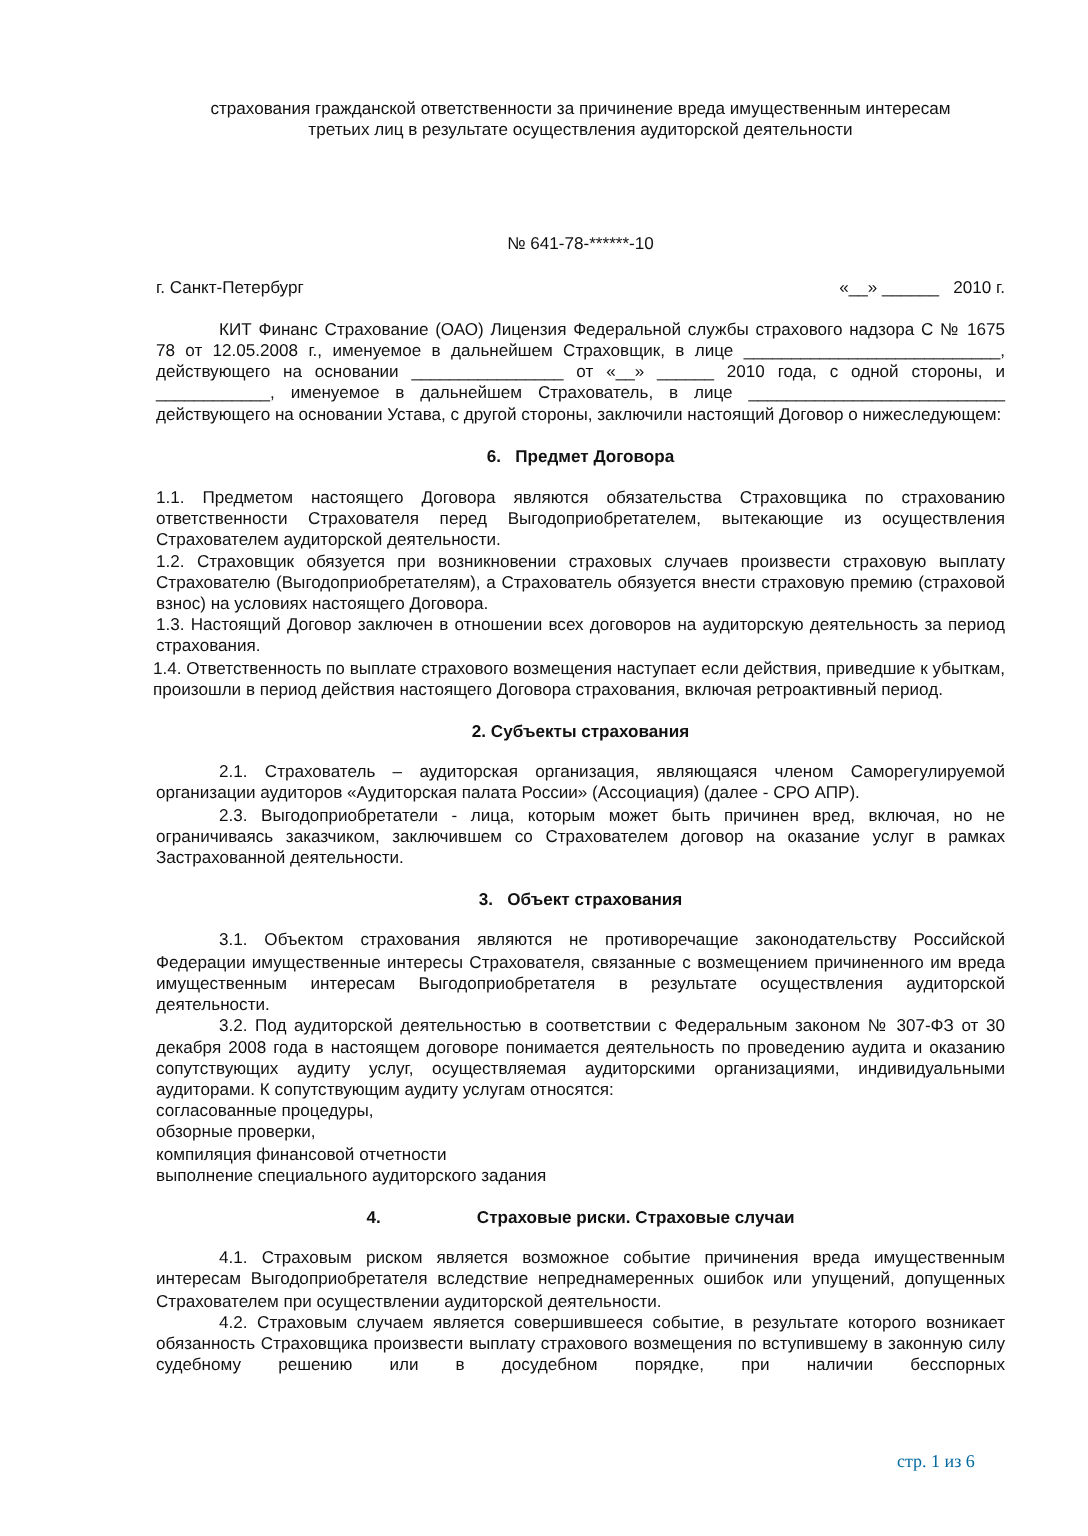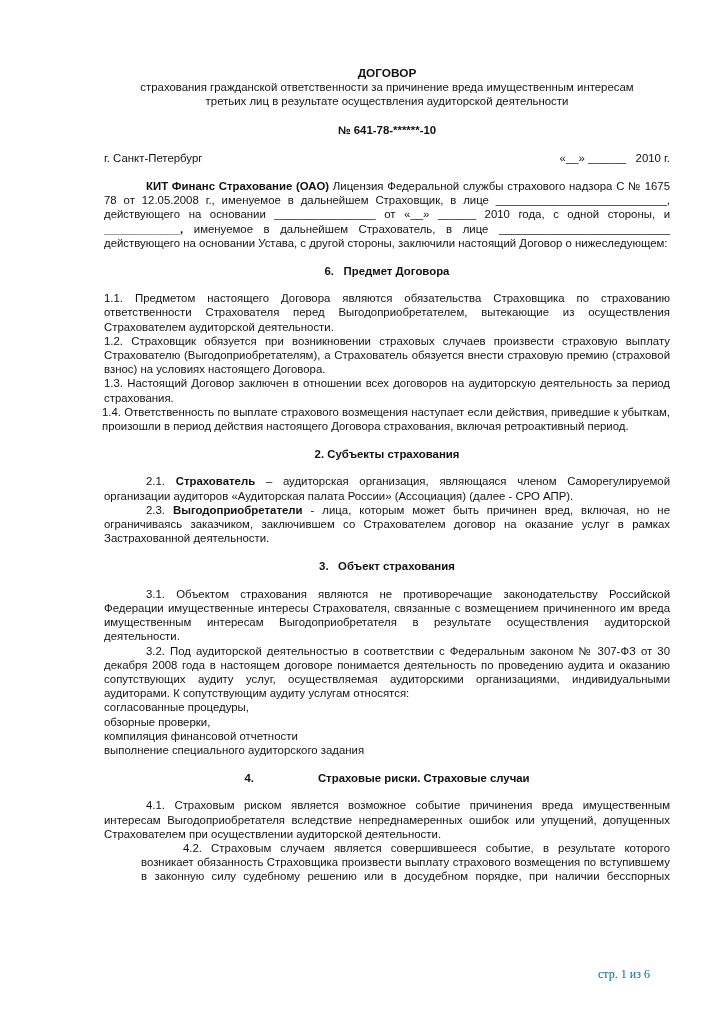--- a/index.html
+++ b/index.html
@@ -1,38 +1,37 @@
 <!DOCTYPE html>
 <html><head>
 <meta charset="utf-8">
 <style>
   html, body { margin:0; padding:0; background:#ffffff; }
   body { width:725px; height:1024px; position:relative; overflow:hidden;
          font-family:"Liberation Sans", sans-serif; color:#111; }
   .page { position:absolute; left:0; top:0; width:725px; height:1024px; background:#fff; }
   .content { position:absolute; left:104px; top:66px; width:566px; font-size:11.4px; line-height:14.2px; }
   .center { text-align:center; }
-  .bold { font-weight:bold; }
+  .bold { font-weight:normal;margin-top:48px; }
   .title { font-weight:bold; font-size:11.8px; }
   .just { text-align:justify; text-align-last:left; }
   .indent { text-indent:42px; }
   .row { display:flex; justify-content:space-between; }
   .gap-m { height:14px; }
   .sec-title { font-weight:bold; text-align:center; margin:14px 0 13px 0; }
   .sec4 { display:flex; justify-content:center; gap:64px; }
   p { margin:0; }
   .footer { position:absolute; left:598px; top:967px; font-family:"Liberation Serif", serif; font-size:12px; color:#0369a1; }
 </style>
 </head>
 <body>
 
 <div class="page">
   <div class="content">
 
-    <div class="center title">ДОГОВОР</div>
     <div class="center">страхования гражданской ответственности за причинение вреда имущественным интересам</div>
     <div class="center">третьих лиц в результате осуществления аудиторской деятельности</div>
     <div class="gap-m"></div>
     <div class="center bold">№ 641-78-******-10</div>
     <div class="gap-m"></div>
     <div class="row">
       <span>г. Санкт-Петербург</span>
       <span style="white-space:pre;">«__» ______   2010 г.</span>
     </div>
     <div class="gap-m"></div>
@@ -55,17 +54,17 @@
     <div>согласованные процедуры,</div>
     <div>обзорные проверки,</div>
     <div>компиляция финансовой отчетности</div>
     <div>выполнение специального аудиторского задания</div>
 
     <div class="sec-title sec4">
       <span>4.</span>
       <span>Страховые риски. Страховые случаи</span>
     </div>
     <p class="just indent">4.1. Страховым риском является возможное событие причинения вреда имущественным интересам Выгодоприобретателя вследствие непреднамеренных ошибок или упущений, допущенных Страхователем при осуществлении аудиторской деятельности.</p>
-    <p class="just indent" style="text-align-last:justify;margin-left:37px;">4.2. Страховым случаем является совершившееся событие, в результате которого возникает обязанность Страховщика произвести выплату страхового возмещения по вступившему в законную силу судебному решению или в досудебном порядке, при наличии бесспорных</p>
+    <p class="just indent" style="text-align-last:justify;">4.2. Страховым случаем является совершившееся событие, в результате которого возникает обязанность Страховщика произвести выплату страхового возмещения по вступившему в законную силу судебному решению или в досудебном порядке, при наличии бесспорных</p>
   </div>
 
   <div class="footer">стр. 1 из 6</div>
 </div>
 
 </body></html>

